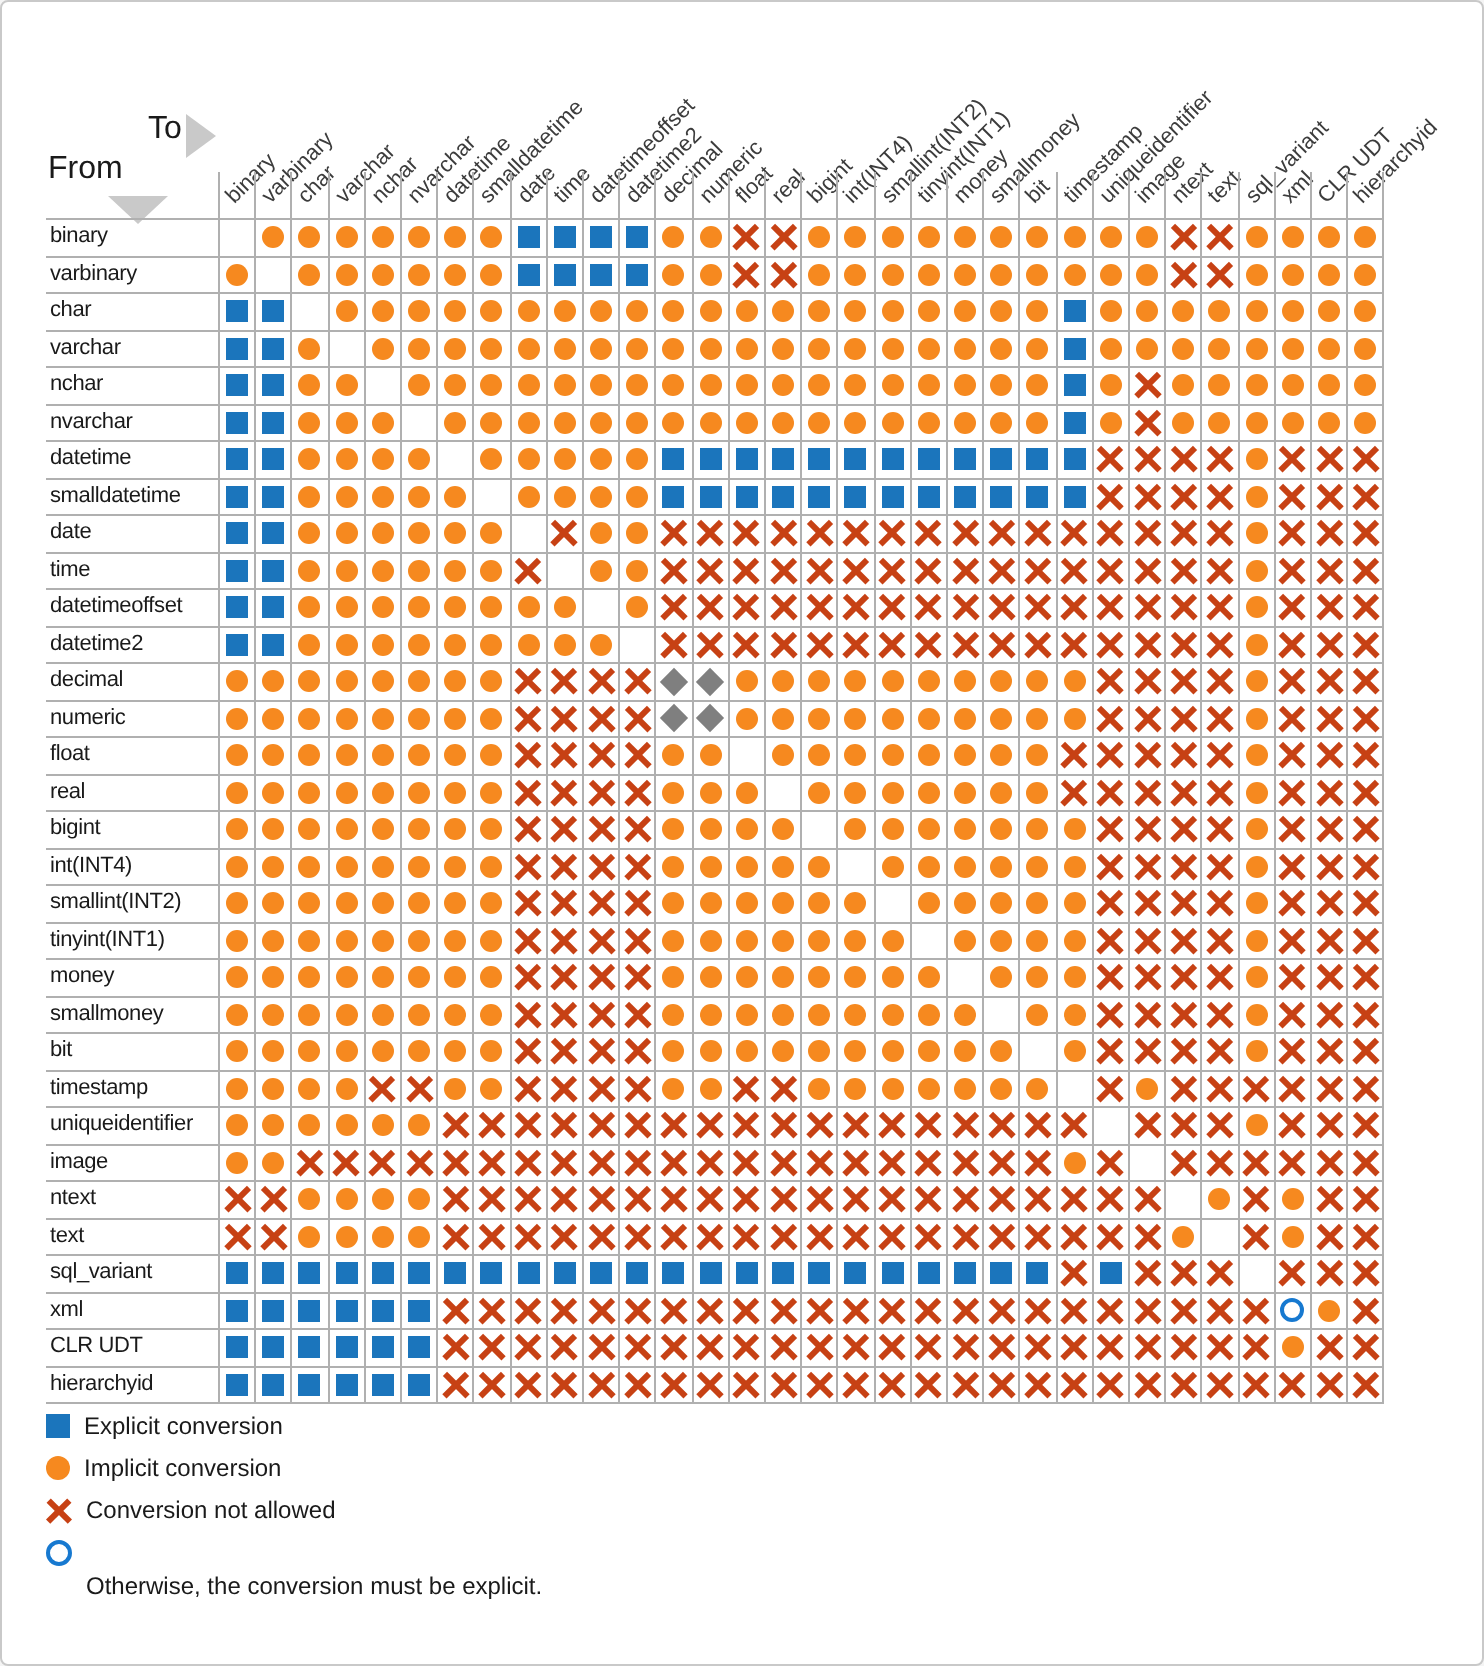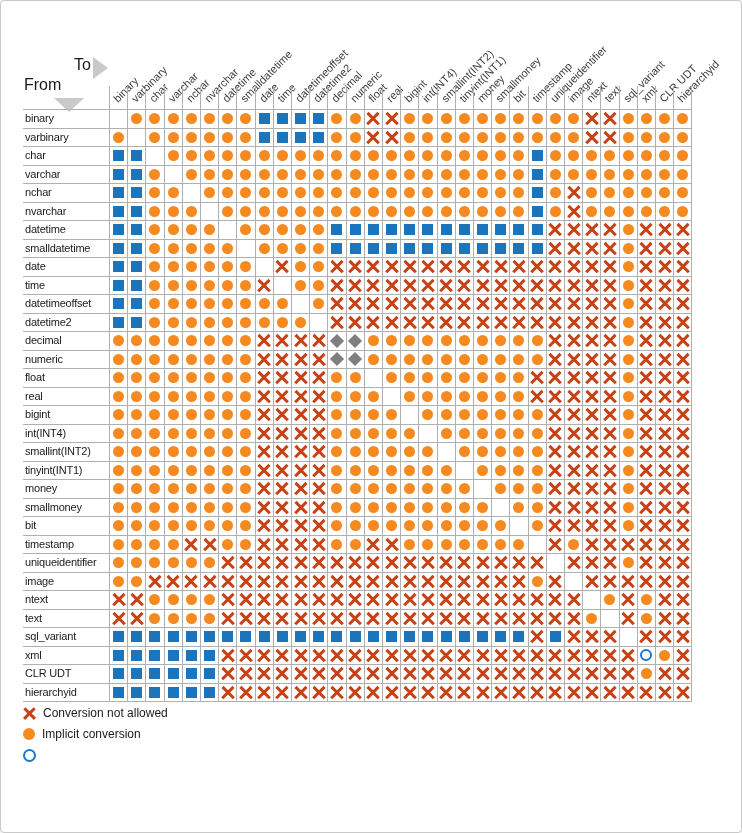--- a/index.html
+++ b/index.html
@@ -3191,28 +3191,33 @@
       <div class="cell" style="left: 546px; top: 573.5px;">
         <span class="sym-x"></span>
       </div>
       <div class="cell" style="left: 564.2px; top: 573.5px;">
         <span class="sym-x"></span>
       </div>
     </div>
 
   <div id="legend">
     <div class="lg-item">
-      <span class="lg-icon lg-x"></span>
-      <span>Conversion not allowed</span>
+      <span class="lg-icon lg-e"></span>
+      <span>Explicit conversion</span>
     </div>
     <div class="lg-item">
       <span class="lg-icon lg-i"></span>
       <span>Implicit conversion</span>
     </div>
     <div class="lg-item">
+      <span class="lg-icon lg-x"></span>
+      <span>Conversion not allowed</span>
+    </div>
+    <div class="lg-item">
       <span class="lg-icon lg-o"></span>
       <span>
         <br>
+        <span>Otherwise, the conversion must be explicit.</span>
       </span>
     </div>
   </div>
 
 </div>
 
 </body></html>

